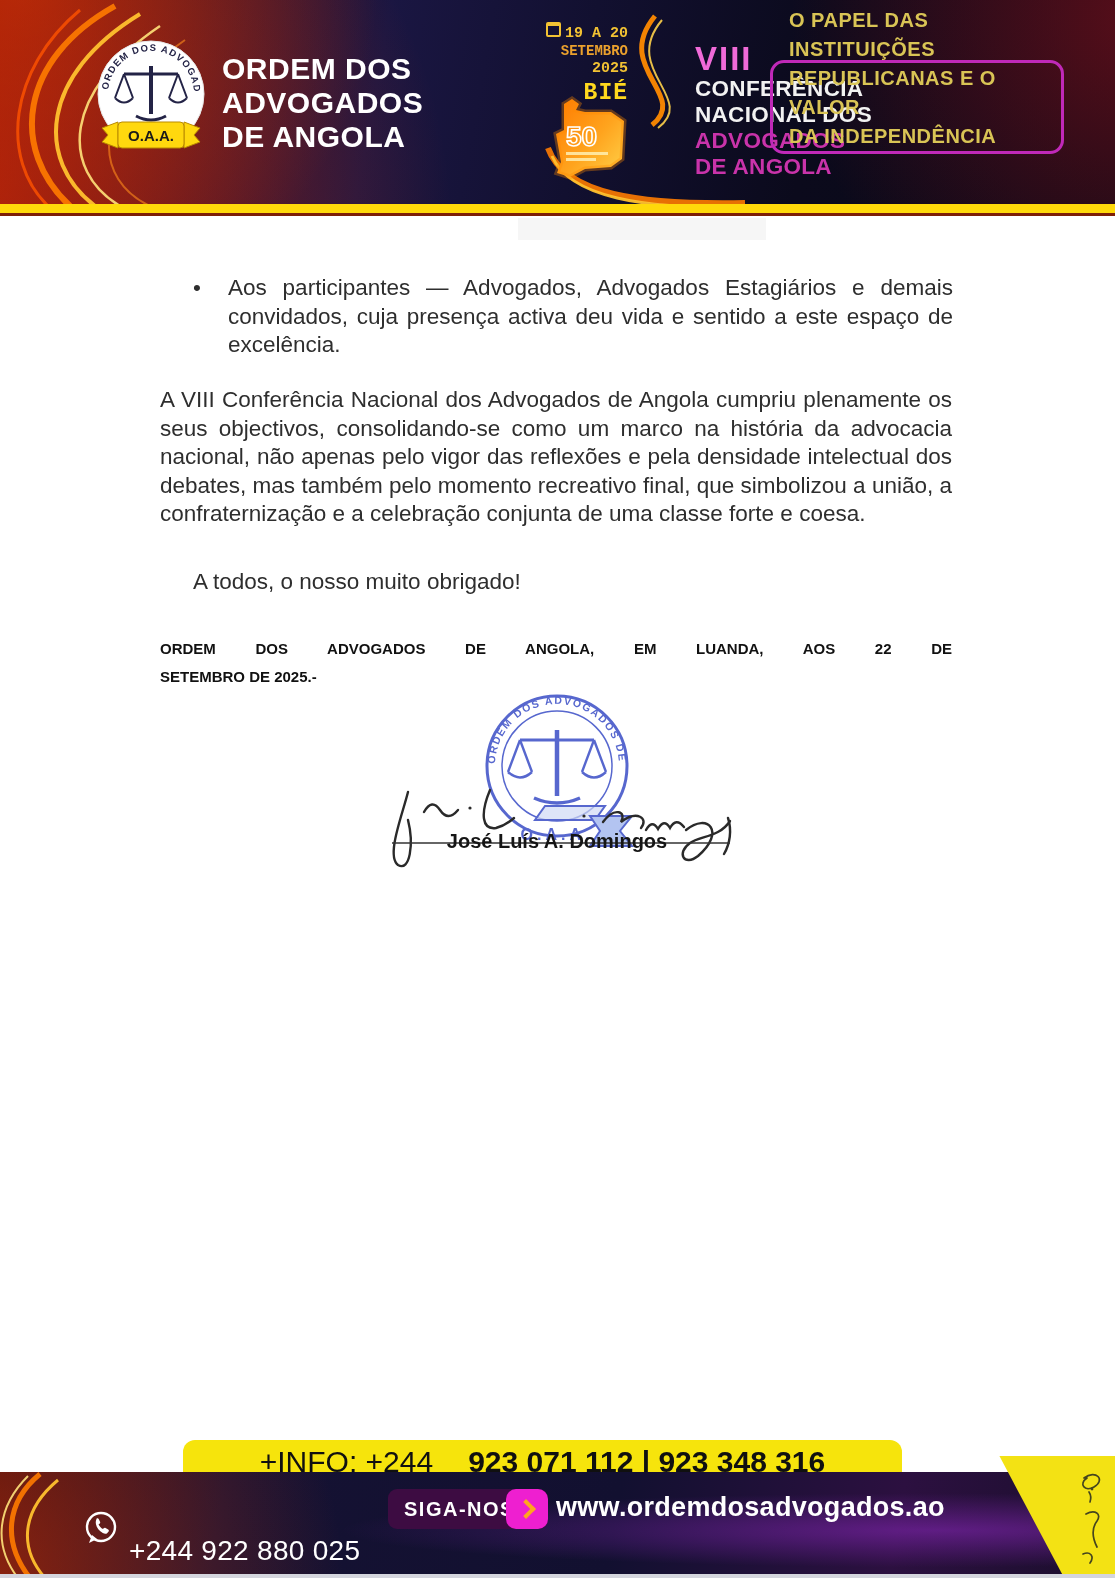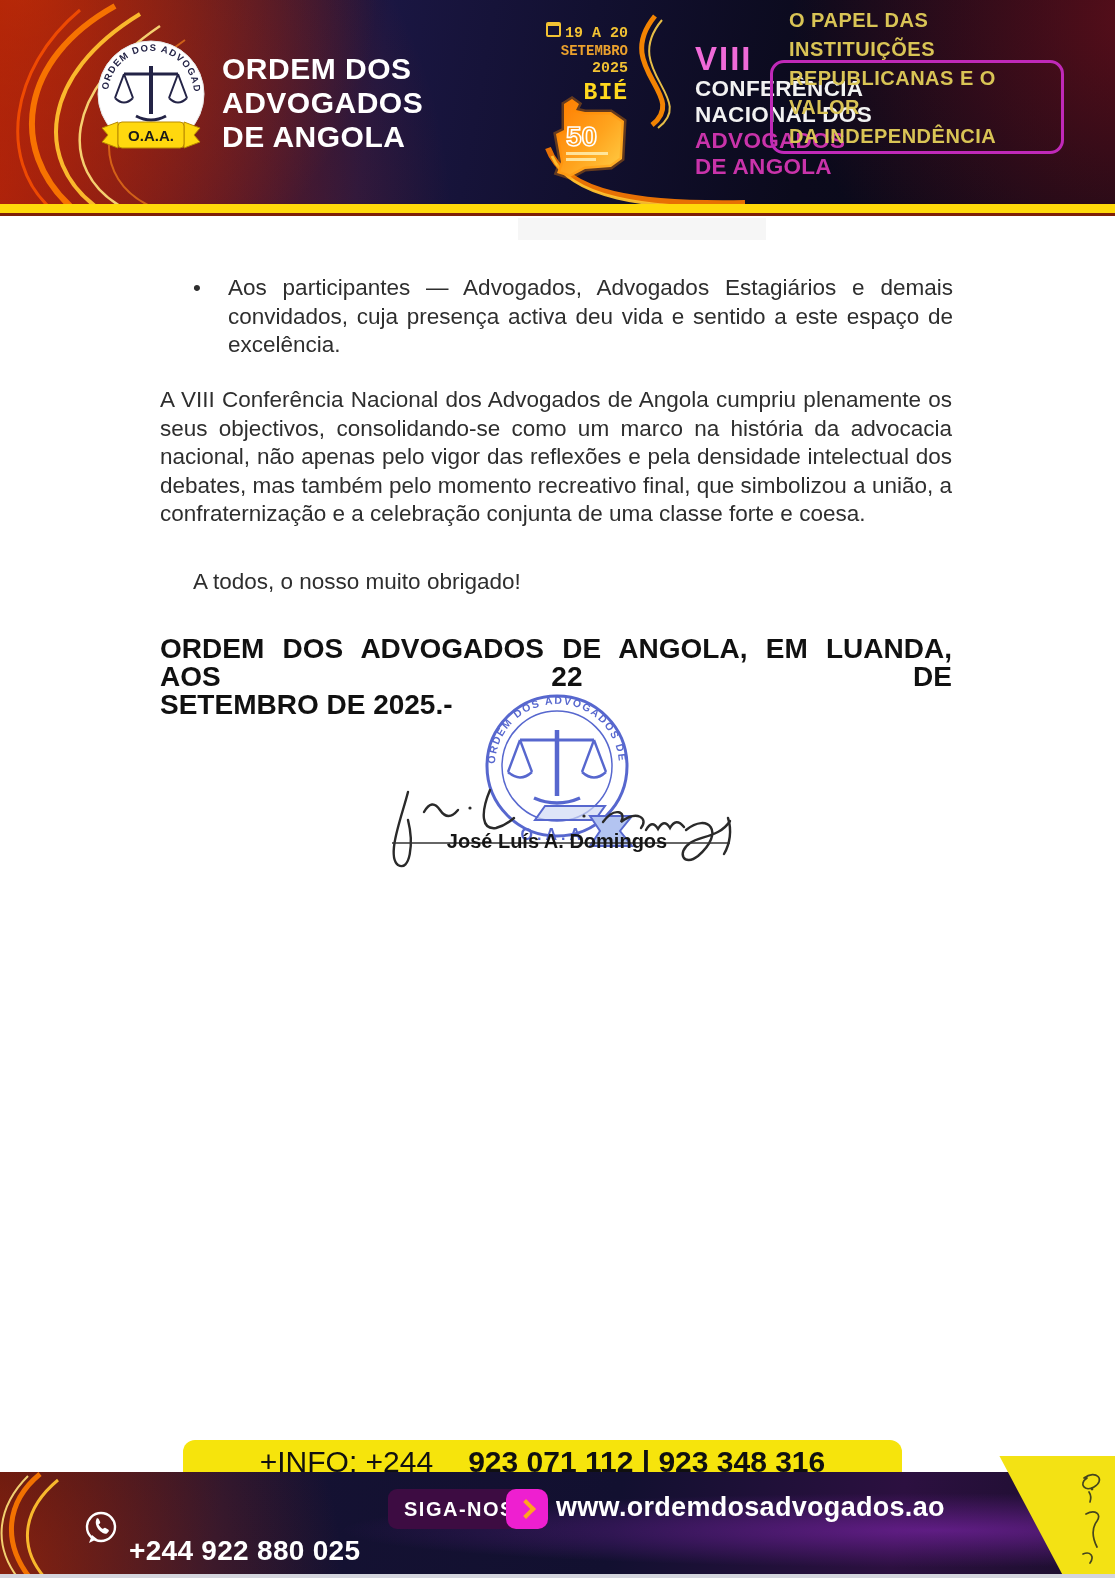--- a/index.html
+++ b/index.html
@@ -31,39 +31,39 @@
              display:flex;flex-direction:column;justify-content:flex-end;padding-left:16px;box-sizing:border-box;}
   .theme-box .th{font-size:20px;font-weight:700;color:#d9c455;line-height:29px;letter-spacing:.5px;}
   .scan-artifact{position:absolute;left:518px;top:218px;width:248px;height:22px;background:#f6f6f6;}
   
   .body-text{color:#2e2e2e;font-size:22.5px;line-height:28.5px;}
   .bullet-row{position:absolute;left:193px;top:274px;width:760px;display:flex;}
   .bullet-dot{width:35px;color:#2e2e2e;font-size:22.5px;line-height:28.5px;}
   .bullet-body{width:725px;text-align:justify;}
   .paragraph{position:absolute;left:160px;top:386px;width:792px;text-align:justify;}
   .thanks{position:absolute;left:160px;top:568px;width:792px;margin-left:33px;}
-  .closing{position:absolute;left:160px;top:635px;width:792px;color:#111;font-weight:700;font-size:28px;line-height:28px;}
+  .closing{position:absolute;left:160px;top:635px;width:792px;color:#111;font-weight:700;font-size:15px;line-height:28px;}
   .closing .jl{text-align:justify;text-align-last:justify;}
   .stamp{position:absolute;left:472px;top:688px;opacity:.88;}
   .sig-title{position:absolute;left:258px;top:773px;color:#151515;font-weight:700;font-size:21.5px;letter-spacing:.2px;}
   .signature-svg{position:absolute;left:378px;top:778px;}
   .signatory{position:absolute;left:407px;top:830px;width:300px;text-align:center;color:#151515;font-weight:700;font-size:20px;}
   
   .footer-band{position:absolute;left:0;top:1472px;width:1115px;height:106px;
     background:
       radial-gradient(circle at -2% 105%, rgba(225,55,8,.55), transparent 32%),
       radial-gradient(ellipse at 84% 55%, rgba(140,40,190,.55), transparent 45%),
       linear-gradient(100deg,#2b0b14 0%,#151233 20%,#121030 55%,#2c1040 80%,#1a0e2c 100%);}
   .footer-flames{position:absolute;left:0;top:0;}
   .info-band{position:absolute;left:183px;top:1440px;width:719px;height:44px;background:#f6e40c;border-radius:12px;
              display:flex;align-items:center;justify-content:center;color:#101010;font-size:30px;gap:26px;}
   .info-band .pre{font-weight:500;margin-right:9px;}
   .info-band .num{font-weight:700;}
   .wa-row{position:absolute;left:83px;top:1488px;display:flex;align-items:center;}
-  .wa-num{color:#fff;font-weight:700;font-size:28px;margin-left:10px;letter-spacing:.3px;margin-top:47px;}
+  .wa-num{color:#fff;font-weight:400;font-size:28px;margin-left:10px;letter-spacing:.3px;margin-top:47px;}
   .siga{position:absolute;left:388px;top:1489px;width:160px;height:40px;background:#3d0c42;border-radius:9px;
         display:flex;align-items:center;box-sizing:border-box;padding-left:16px;}
   .siga-label{color:#fff;font-weight:800;font-size:20px;letter-spacing:1.5px;}
   .siga-tab{position:absolute;left:506px;top:1489px;width:42px;height:40px;background:#ee1fd0;border-radius:10px;
             display:flex;align-items:center;justify-content:center;}
   .chev{width:10px;height:10px;border-top:4px solid #ffa51e;border-right:4px solid #ffa51e;transform:rotate(45deg);margin-right:3px;}
   .website{position:absolute;left:556px;top:1492px;color:#fff;font-weight:700;font-size:27px;letter-spacing:.3px;}
   .corner-yellow{position:absolute;left:988px;top:1456px;width:127px;height:122px;background:#f3e214;
                  clip-path:polygon(9% 0%,100% 0%,100% 100%,60% 100%);}
   .bottom-edge{position:absolute;left:0;top:1574px;width:1115px;height:4px;background:#d4d5dd;}

